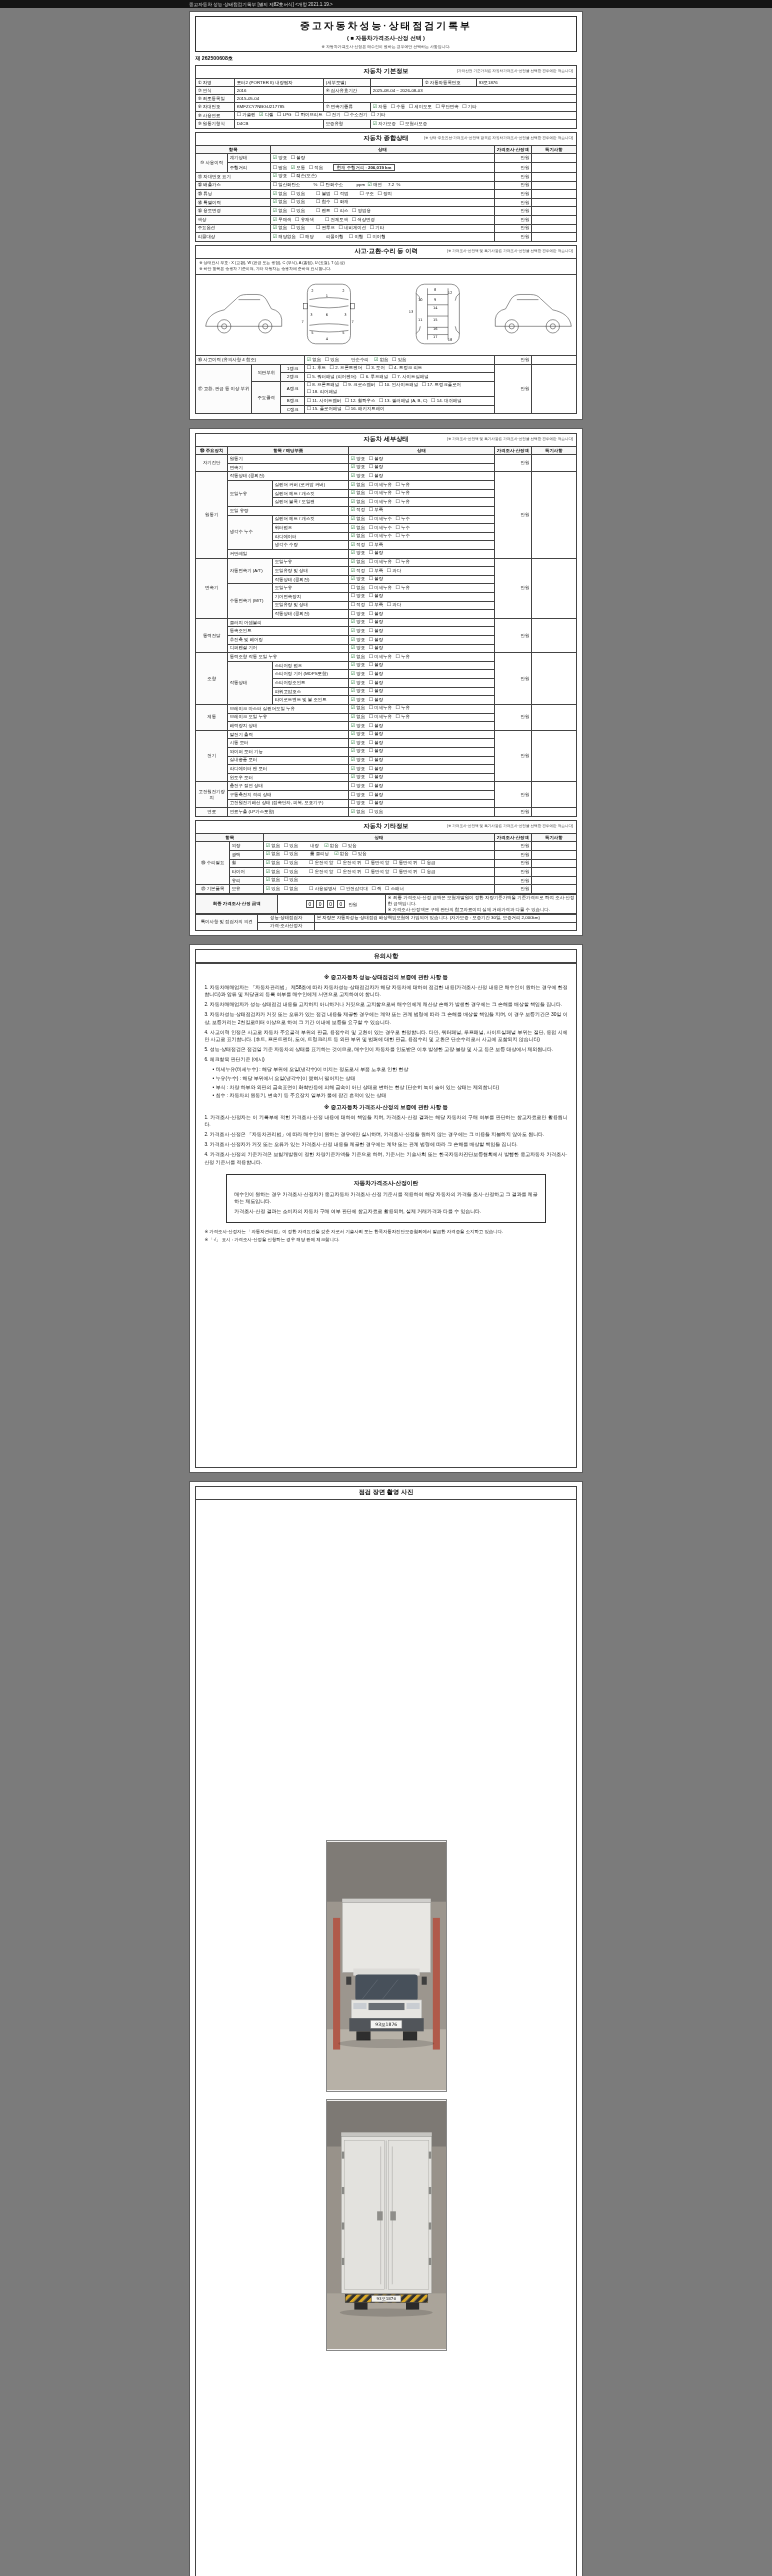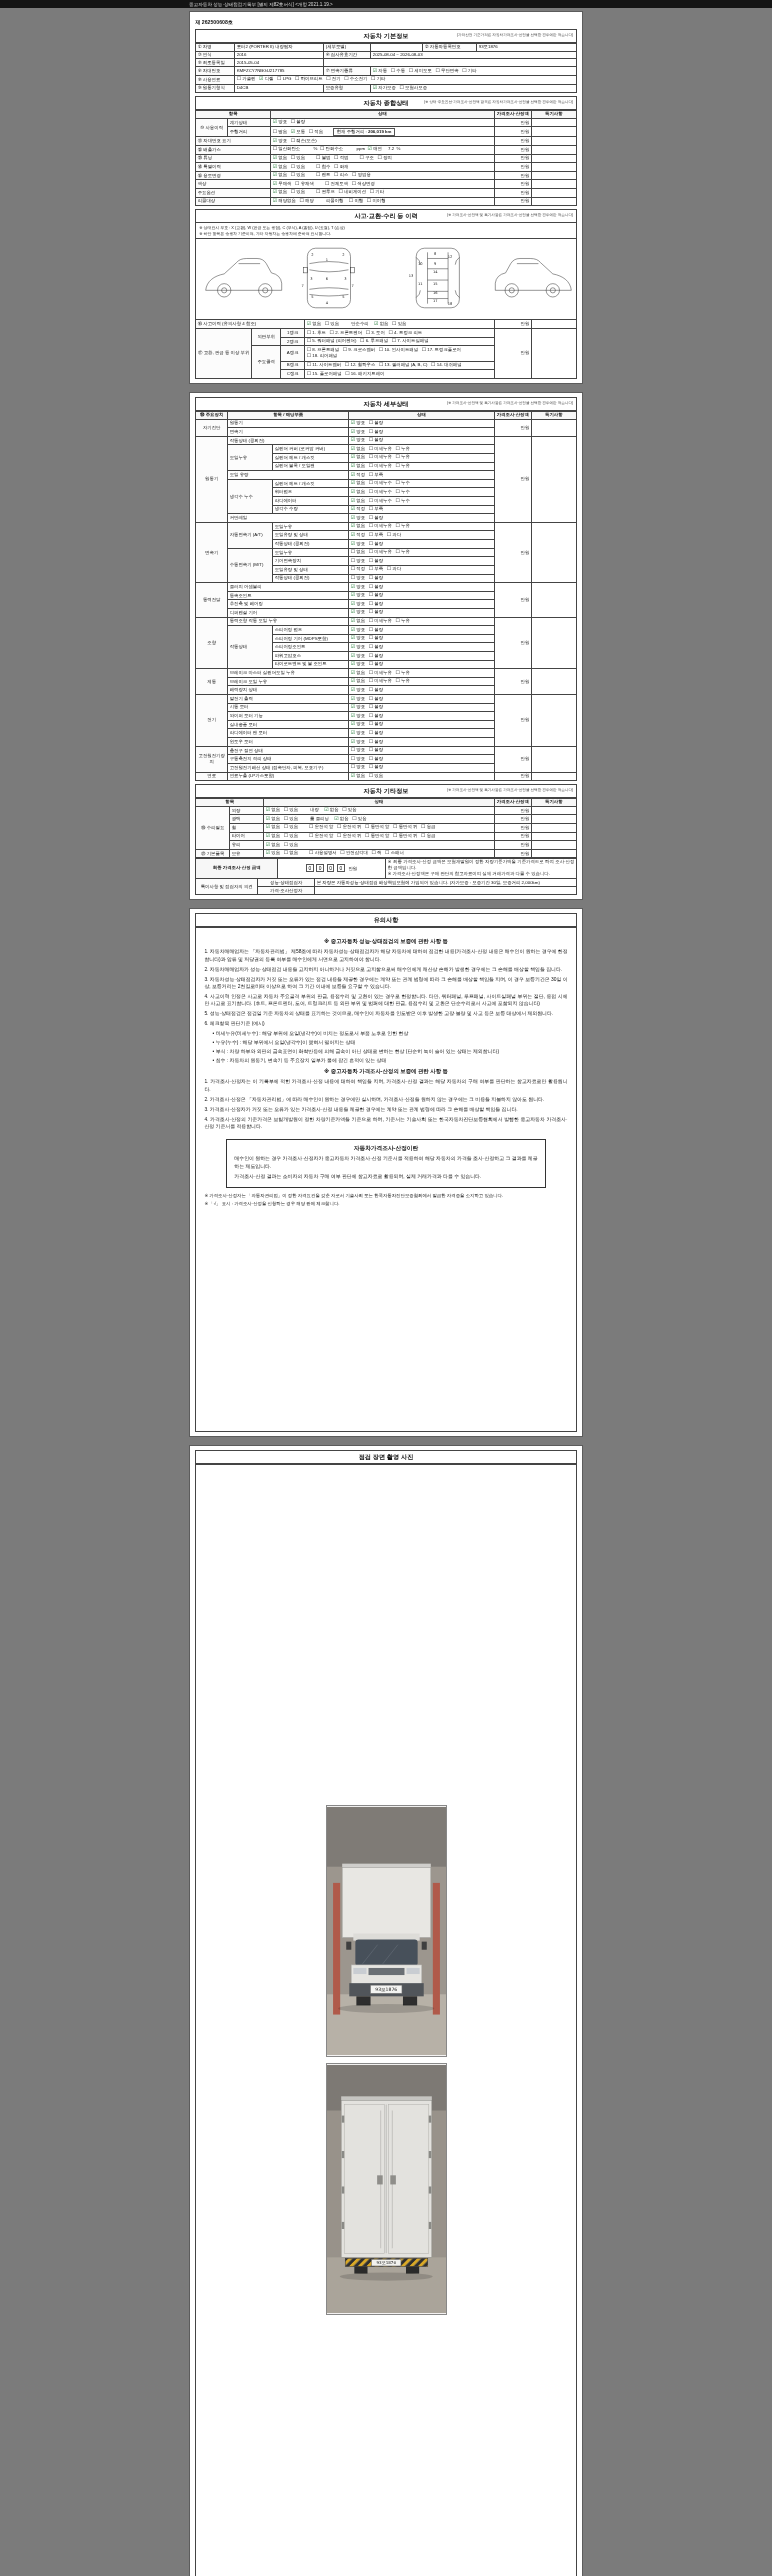--- a/index.html
+++ b/index.html
@@ -52,20 +52,25 @@
 </head>
 <body>
 
 <div class="titlebar">
   <div class="titlebar-inner">중고자동차 성능·상태점검기록부 [별지 제82호서식] &lt;개정 2021.1.19.&gt;</div>
 </div>
 
 <div class="page">
 
   <div class="card">
+    <div class="doc-head-box">
+      <div class="doc-title">중고자동차성능·상태점검기록부</div>
+      <div class="doc-sub">( ■ 자동차가격조사·산정 선택 )</div>
+      <div class="doc-subnote">※ 자동차가격조사·산정은 매수인이 원하는 경우에만 선택하는 사항입니다.</div>
+    </div>
     <div class="doc-no">제 262500608호</div>
 
     <div class="sec-head">
       <span>자동차 기본정보</span>
       <span class="note">(가격산정 기준가격은 자동차가격조사·산정을 선택한 경우에만 적습니다)</span>
     </div>
     <table class="tbl">
       <colgroup>
           <col style="width:39px">
           <col style="width:89px">

